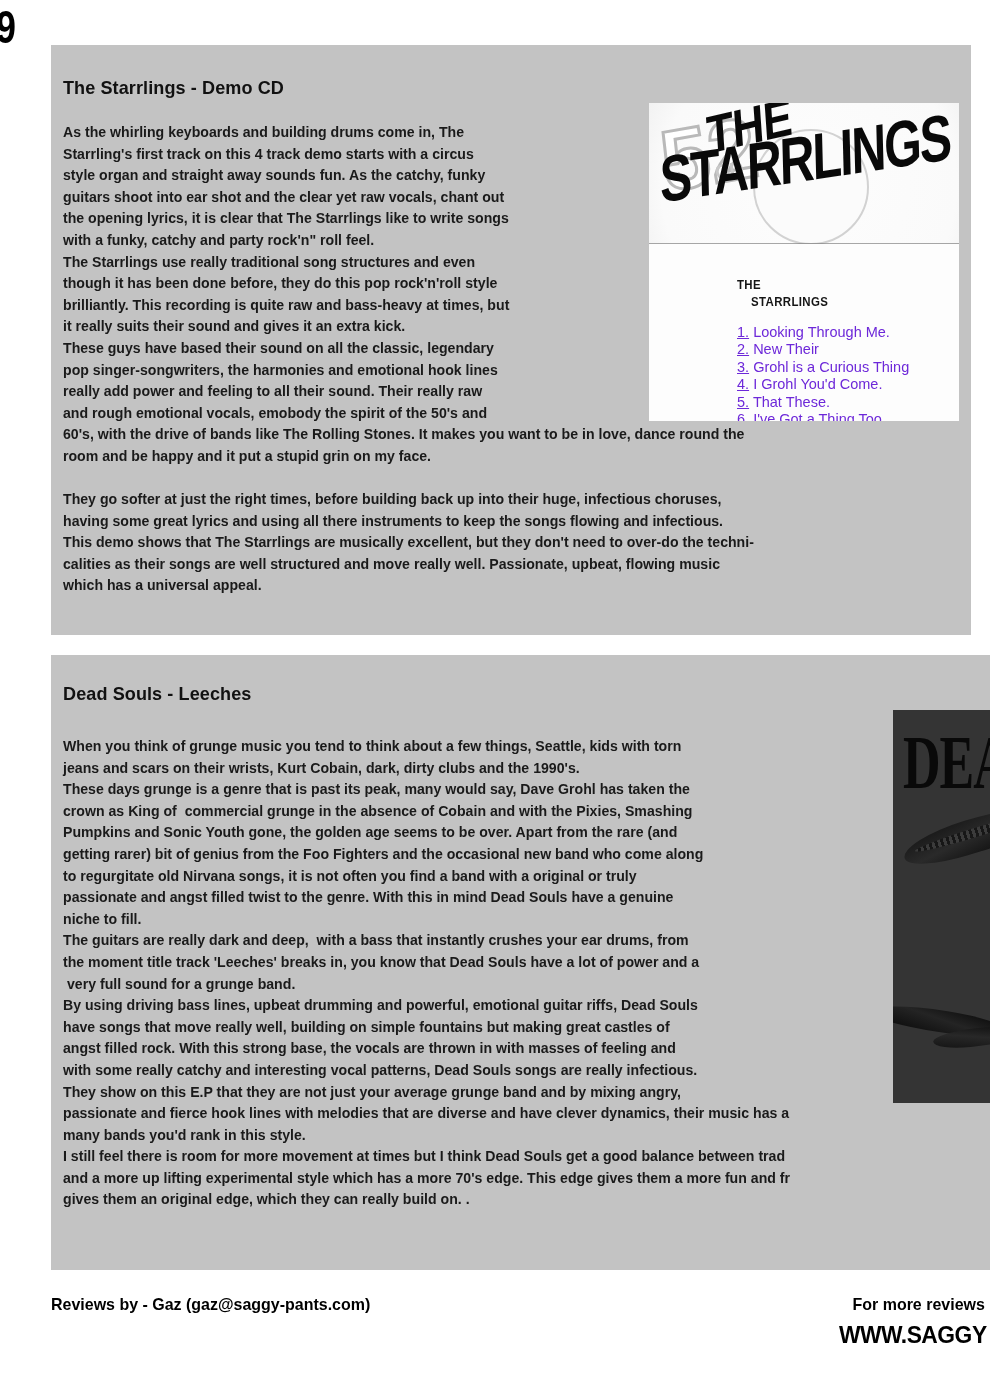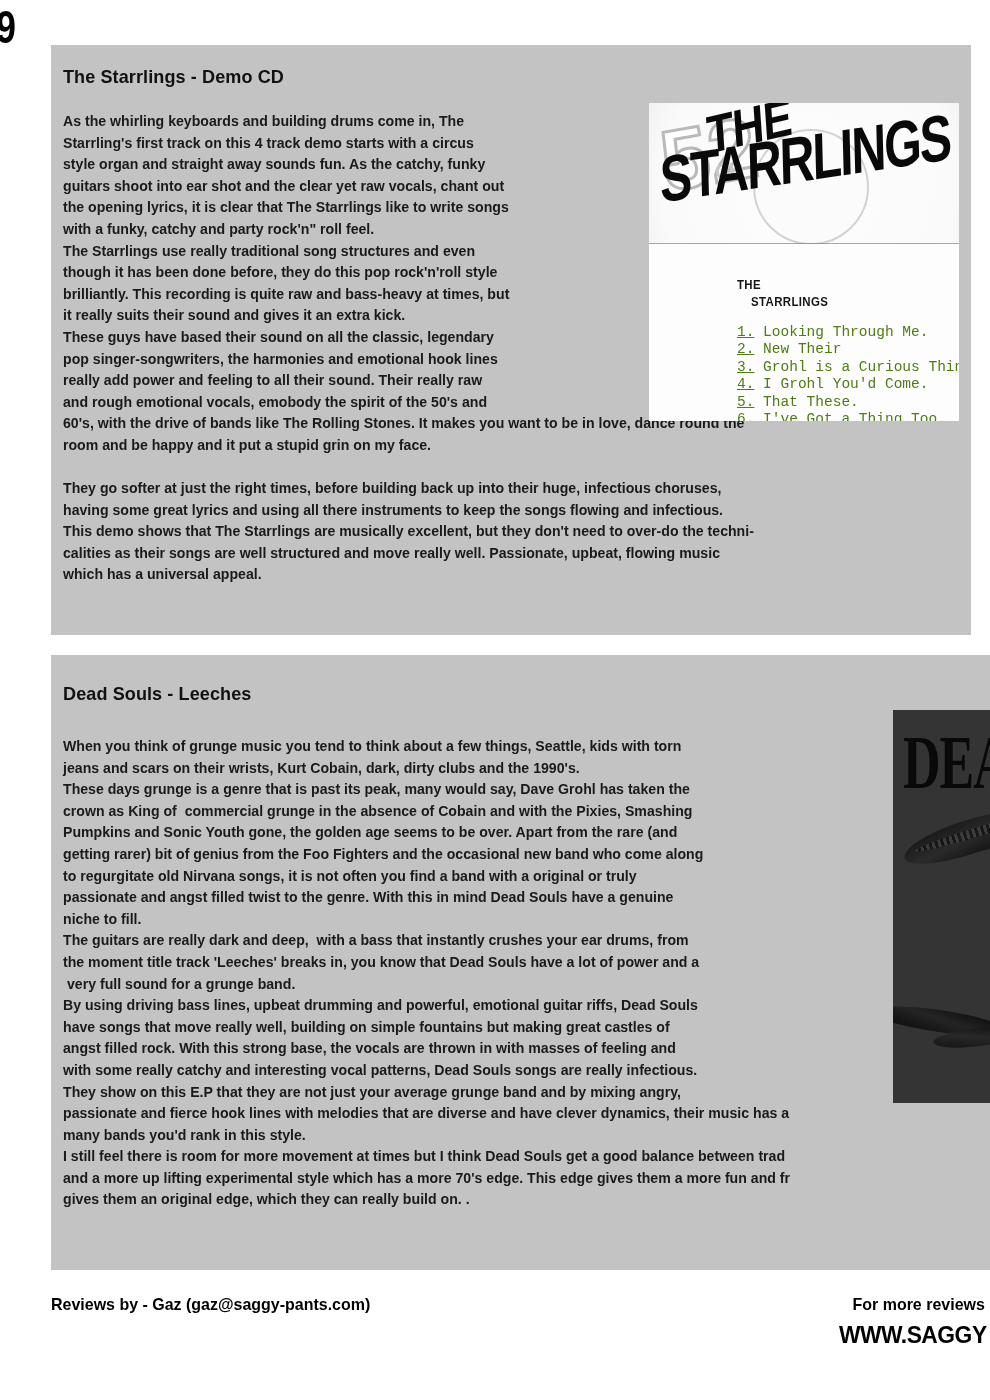--- a/index.html
+++ b/index.html
@@ -35,21 +35,21 @@
   .panel {
     position: absolute;
     background: #c3c3c3;
     box-sizing: border-box;
   }
   .panel-one {
     left: 51px;
     top: 45px;
     width: 920px;
     height: 590px;
-    padding: 21px 22px 10px 12px;
+    padding: 32px 22px 10px 12px;
   }
   .panel-two {
     left: 51px;
     top: 655px;
     width: 955px;
     height: 615px;
     padding: 28px 0 10px 12px;
   }
 
   .review-title {
@@ -200,24 +200,24 @@
     transform-origin: left top;
   }
   .insert-band .l2 { padding-left: 16px; display: block; }
   .track-list {
     position: absolute;
     left: 88px;
     top: 80px;
     margin: 0;
     padding: 0;
     list-style: none;
-    font-family: Liberation Mono, monospace;
+    font-family: Liberation Sans, sans-serif;
     font-size: 14.5px;
     line-height: 17.4px;
-    color: #4d7c0f;
+    color: #6d28d9;
   }
   .track-list li { white-space: nowrap; }
   .track-list .tnum { text-decoration: underline; }
 
   
   .ds-art {
     position: absolute;
     left: 893px;
     top: 710px;
     width: 113px;

